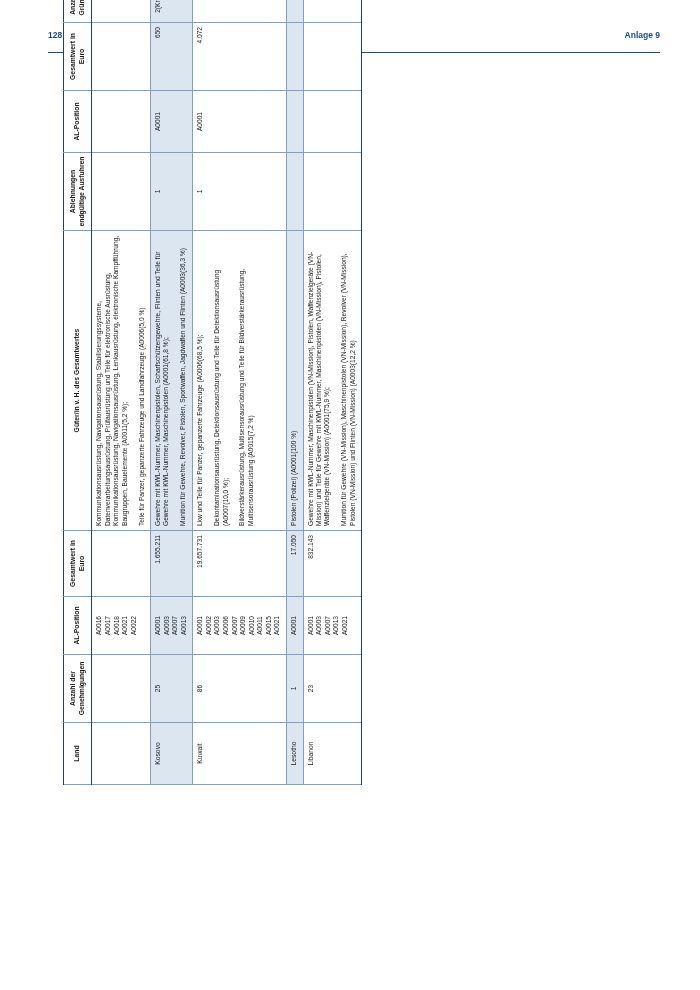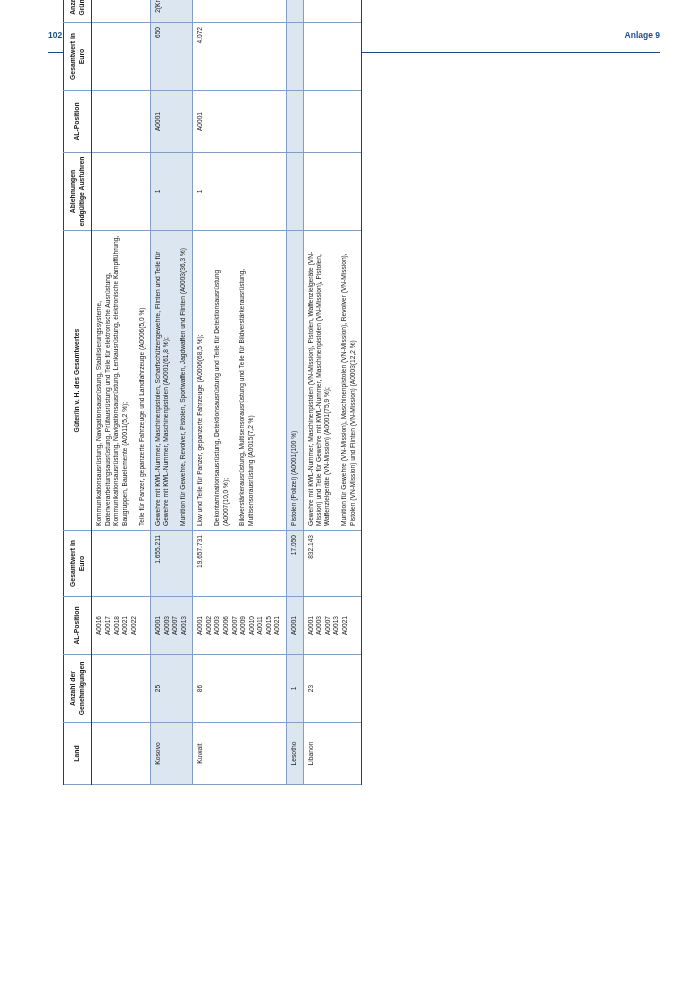--- a/index.html
+++ b/index.html
@@ -122,21 +122,21 @@
   col.c-gueter    { width: 300px; }
   col.c-ablehn    { width: 78px; }
   col.c-alpos2    { width: 62px; }
   col.c-gesamtw   { width: 68px; }
   col.c-denial    { width: 78px; }
 </style>
 </head>
 <body>
 
 <div class="page-header">
-  <span class="page-number">102</span>
+  <span class="page-number">128</span>
   <span class="header-right">Anlage 9</span>
 </div>
 <div class="header-rule"></div>
 
 <div class="rot-wrap">
   <div class="rot-inner">
     <table class="doc">
       <colgroup>
         <col class="c-land">
         <col class="c-anzahl">

